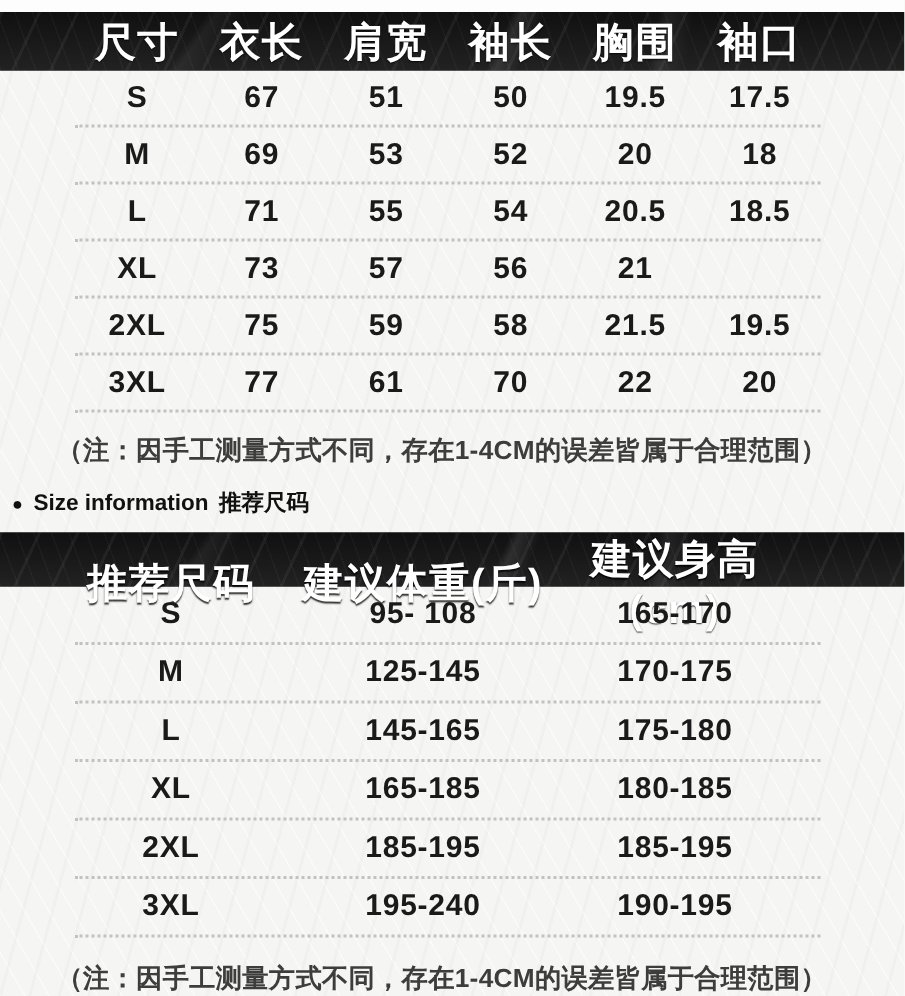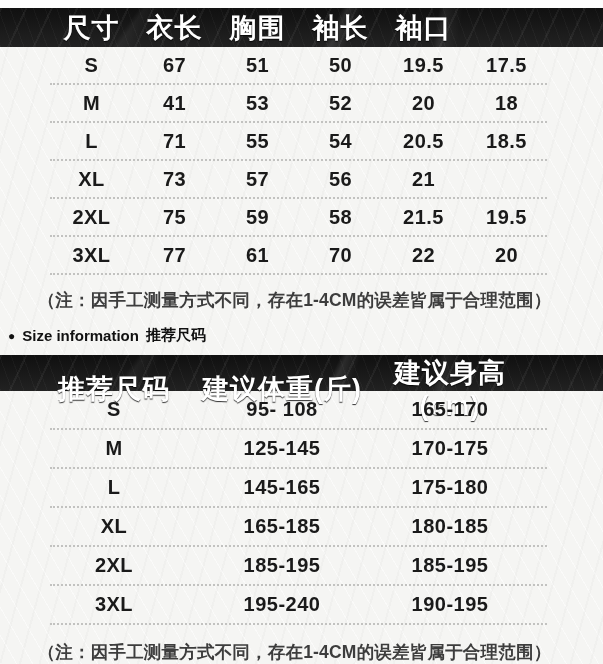--- a/index.html
+++ b/index.html
@@ -90,39 +90,40 @@
 </style>
 </head>
 <body>
 
 <div class="sheet">
   <div class="top-strip"></div>
 
   <div class="thead thead-1">
     <div class="hcell">尺寸</div>
     <div class="hcell">衣长</div>
+    <div class="hcell">肩宽</div>
+    <div class="hcell">袖长</div>
     <div class="hcell">胸围</div>
-    <div class="hcell">袖长</div>
     <div class="hcell">袖口</div>
   </div>
 
   <div>
     <div class="trow trow-1">
       <div class="cell">S</div>
       <div class="cell">67</div>
       <div class="cell">51</div>
       <div class="cell">50</div>
       <div class="cell">19.5</div>
       <div class="cell">17.5</div>
     </div>
     <div class="sep"></div>
 
     <div class="trow trow-1">
       <div class="cell">M</div>
-      <div class="cell">41</div>
+      <div class="cell">69</div>
       <div class="cell">53</div>
       <div class="cell">52</div>
       <div class="cell">20</div>
       <div class="cell">18</div>
     </div>
     <div class="sep"></div>
 
     <div class="trow trow-1">
       <div class="cell">L</div>
       <div class="cell">71</div>

